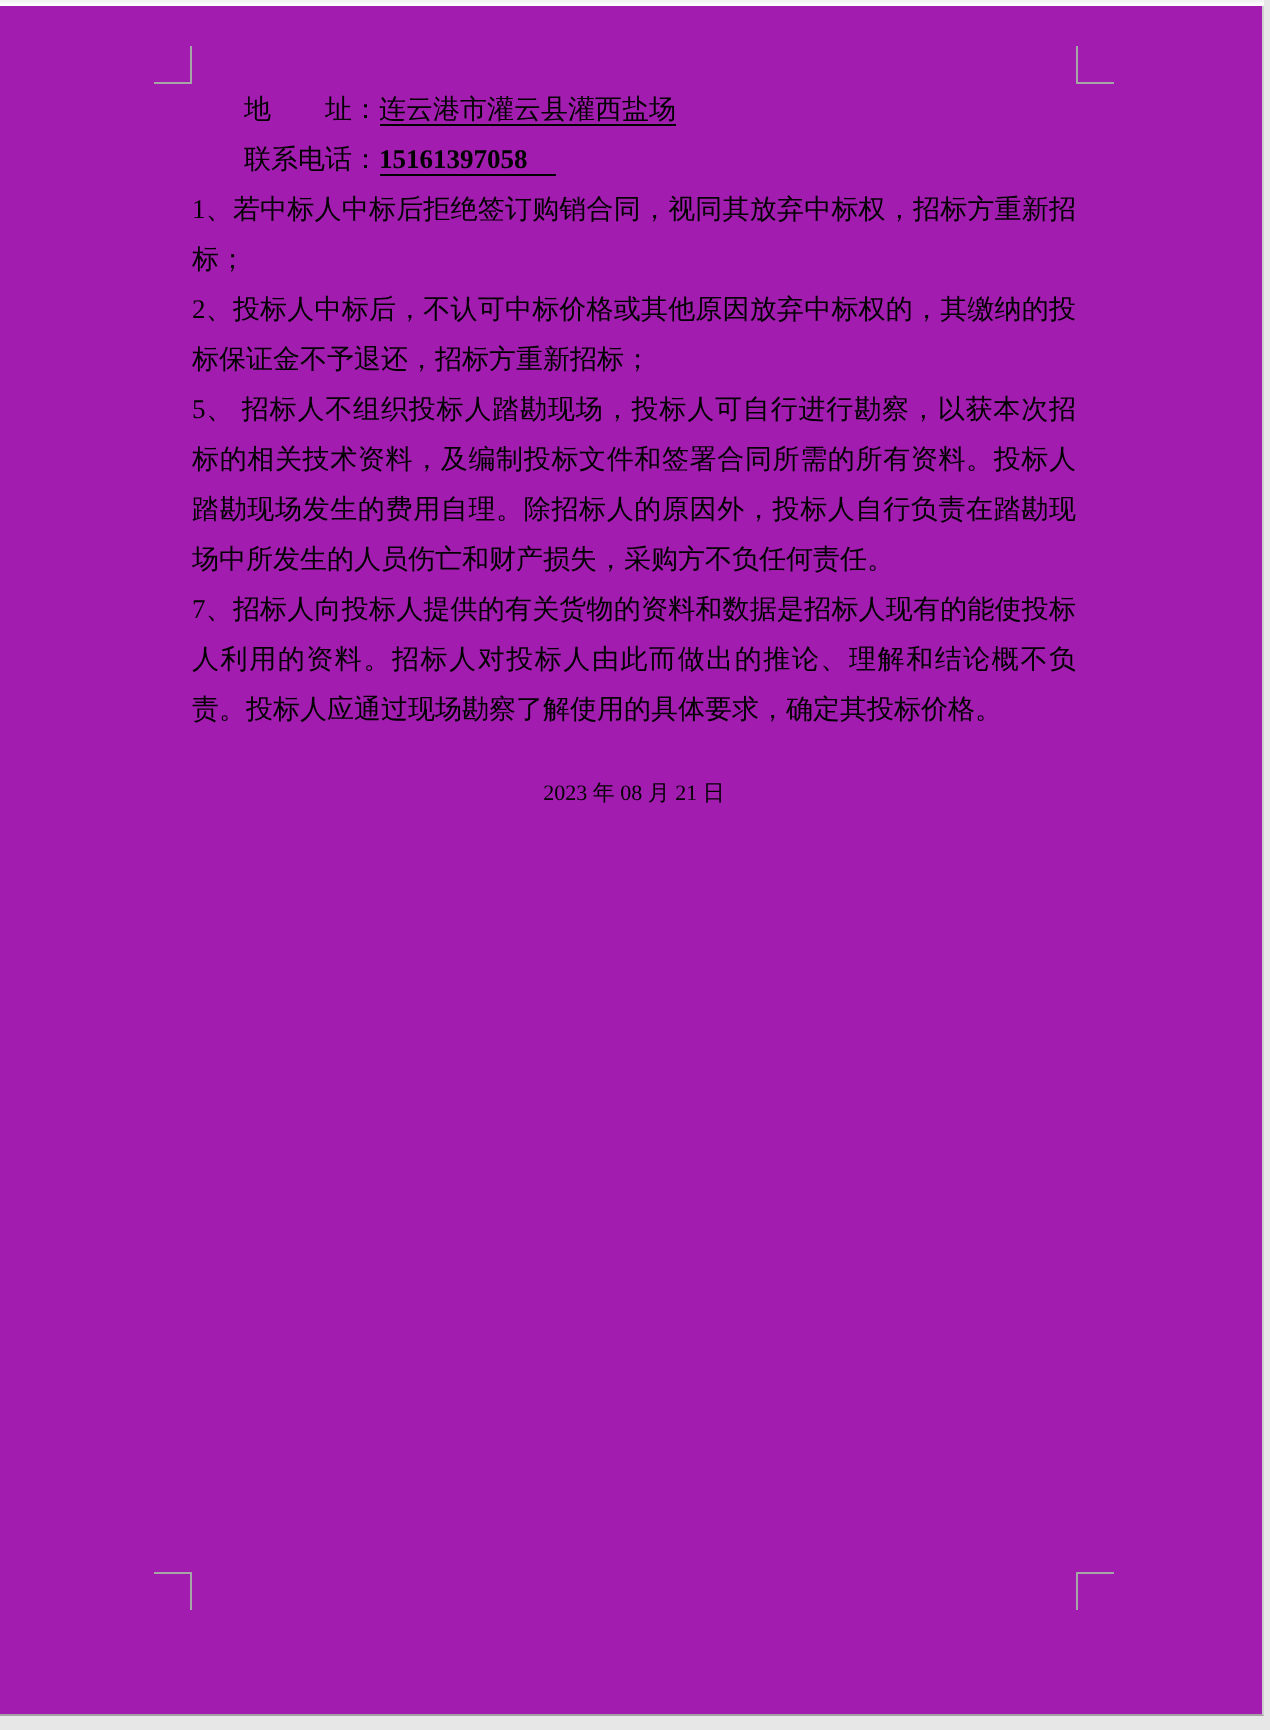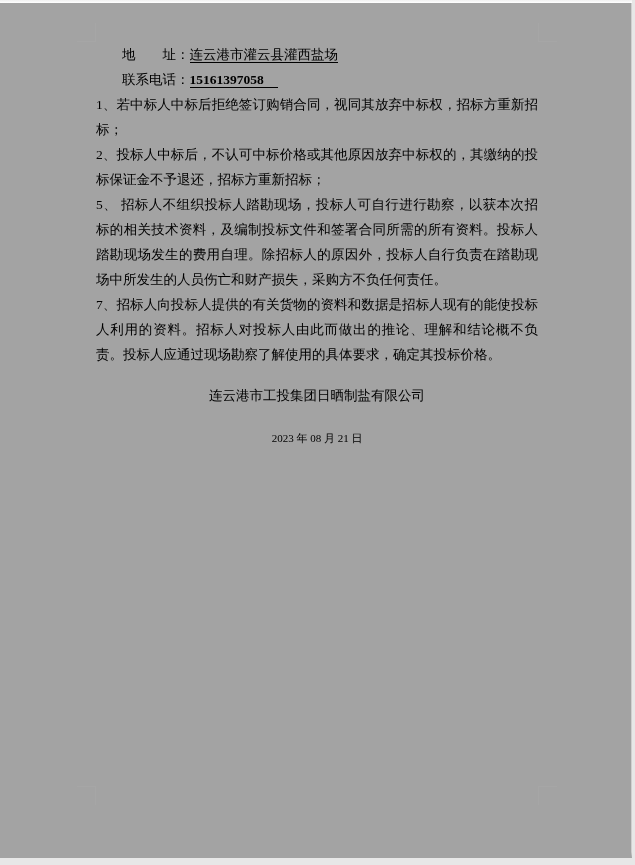--- a/index.html
+++ b/index.html
@@ -12,23 +12,23 @@
   .viewport {
     position: relative;
     width: 635px; height: 865px;
     background: #e7e7e7;
   }
   
   .page {
     position: absolute;
     left: 0; top: 0;
     width: 632px; height: 858px;
-    background: #a3a3a3;
+    background: #a21caf;
     border-right: 1px solid #cfcfcf;
-    border-bottom: 6px solid #a3a3a3;
+    border-bottom: 1px solid #a3a3a3;
   }
   
   .page-top-shade {
     position: absolute;
     left: 0; top: 0;
     width: 632px; height: 3px;
     background: linear-gradient(#f0f0f0, #ffffff);
   }
   
   .crop {
@@ -99,19 +99,18 @@
         <span>联系电话：</span><span class="uval phone">15161397058</span>
       </div>
 
 
       <div class="para">1、若中标人中标后拒绝签订购销合同，视同其放弃中标权，招标方重新招标；</div>
       <div class="para">2、投标人中标后，不认可中标价格或其他原因放弃中标权的，其缴纳的投标保证金不予退还，招标方重新招标；</div>
       <div class="para">5、 招标人不组织投标人踏勘现场，投标人可自行进行勘察，以获本次招标的相关技术资料，及编制投标文件和签署合同所需的所有资料。投标人踏勘现场发生的费用自理。除招标人的原因外，投标人自行负责在踏勘现场中所发生的人员伤亡和财产损失，采购方不负任何责任。</div>
       <div class="para">7、招标人向投标人提供的有关货物的资料和数据是招标人现有的能使投标人利用的资料。招标人对投标人由此而做出的推论、理解和结论概不负责。投标人应通过现场勘察了解使用的具体要求，确定其投标价格。</div>
 
       <div class="footer-block">
-        <div class="footer-line">连云港市工投集团日晒制盐有限公司</div>
         <div class="footer-line footer-date">2023 年 08 月 21 日</div>
       </div>
 
     </div>
   </div>
 </div>
 
 </body></html>

